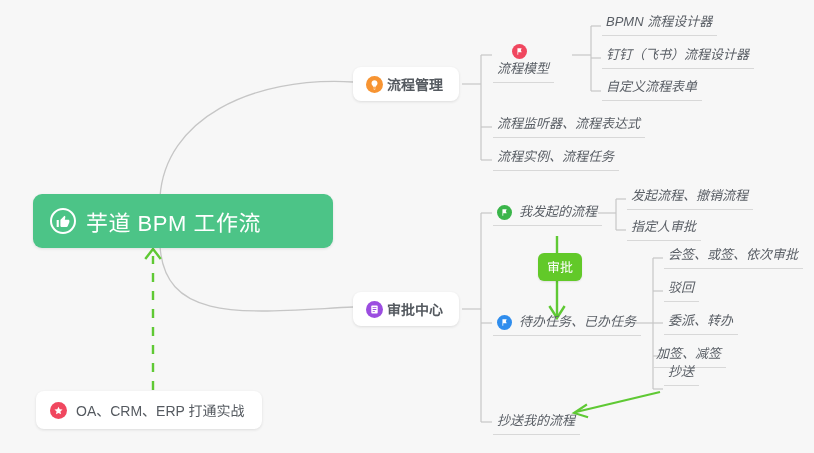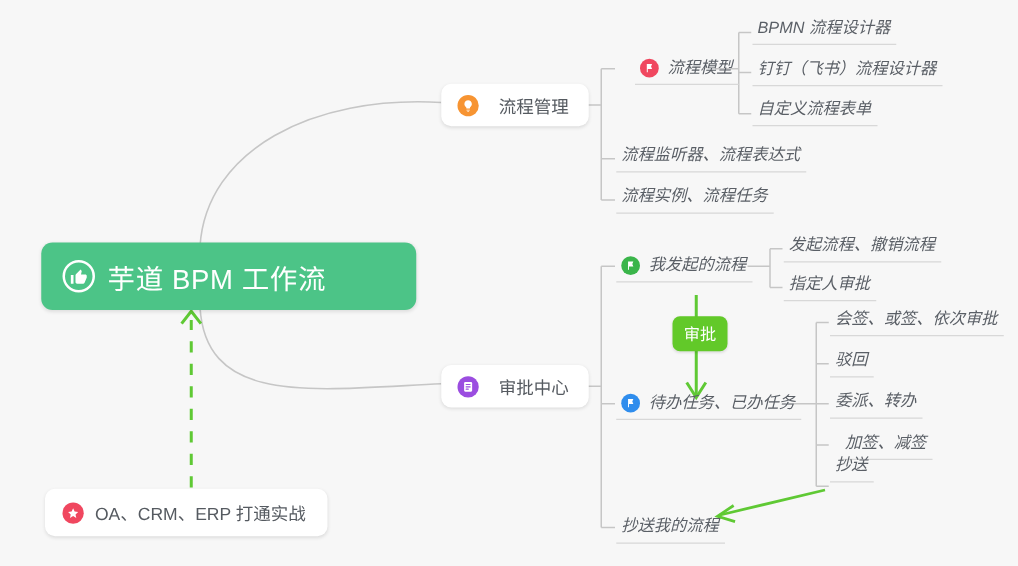--- a/index.html
+++ b/index.html
@@ -62,21 +62,22 @@
     display: flex;
     align-items: center;
     padding: 0 16px 0 13px;
     height: 34px;
     box-sizing: border-box;
     white-space: nowrap;
   }
   .branch-label {
     font-size: 14px;
     color: #555a60;
-    margin-left: 16px;
+    margin-left: 4px;
+    font-weight: bold;
   }
   #branch-process  { left: 353px; top: 67px; }
   #branch-approval { left: 353px; top: 292px; }
 
   
   .note-card {
     position: absolute;
     left: 36px;
     top: 391px;
     height: 38px;
@@ -247,21 +248,21 @@
     <span class="icon-mid" style="background:#f0475f;">
       <svg width="11" height="11" viewBox="0 0 24 24" aria-hidden="true">
         <path fill="#ffffff" d="M12 3.6l2.6 5.7 6.2.7-4.6 4.2 1.3 6.1L12 17.2l-5.5 3.1 1.3-6.1L3.2 10l6.2-.7z"></path>
       </svg>
     </span>
     <span class="note-label">OA、CRM、ERP 打通实战</span>
   </div>
 
   <div class="badge-approve">审批</div>
 
-  <div class="topic" style="left:508px; top:44px;">
+  <div class="topic" style="left:493px; top:44px;flex-direction:column;">
     <span class="ic icon-circle" style="background:#f0475f;">
       <svg width="9" height="9" viewBox="0 0 24 24" aria-hidden="true">
         <path fill="#ffffff" d="M6.5 3.2v17.6h2.1v-7h9.2l-2.2-5.3 2.2-5.3z"></path>
       </svg>
     </span>
     <span class="t-text">流程模型</span>
   </div>
 
   <div class="topic" style="left:602px; top:12px;">
     <span class="t-text">BPMN 流程设计器</span>
@@ -306,21 +307,21 @@
 
   <div class="topic" style="left:664px; top:245px;">
     <span class="t-text">会签、或签、依次审批</span>
   </div>
   <div class="topic" style="left:664px; top:278px;">
     <span class="t-text">驳回</span>
   </div>
   <div class="topic" style="left:664px; top:311px;">
     <span class="t-text">委派、转办</span>
   </div>
-  <div class="topic" style="left:672px; top:344px;align-items:flex-end;">
+  <div class="topic" style="left:652px; top:344px;align-items:flex-end;">
     <span class="t-text">加签、减签</span>
   </div>
   <div class="topic" style="left:664px; top:362px;">
     <span class="t-text">抄送</span>
   </div>
 
   <div class="topic" style="left:493px; top:411px;">
     <span class="t-text">抄送我的流程</span>
   </div>
 

